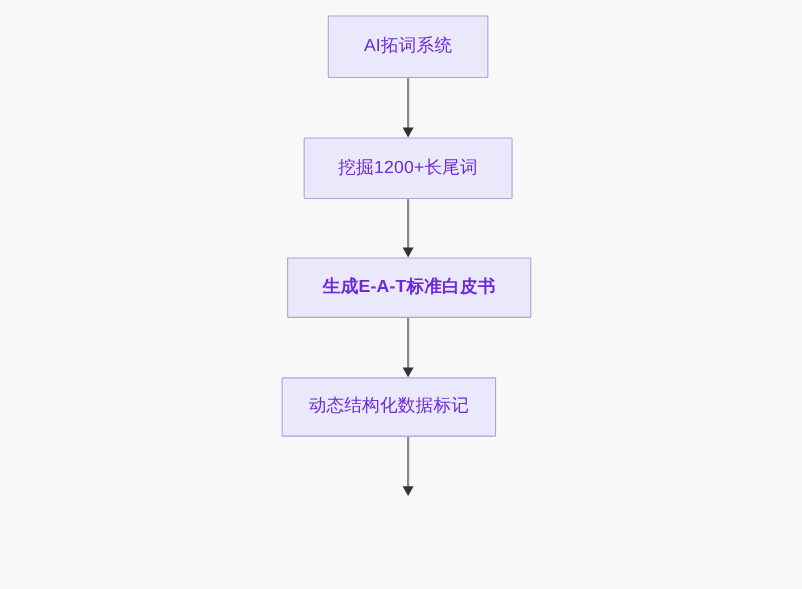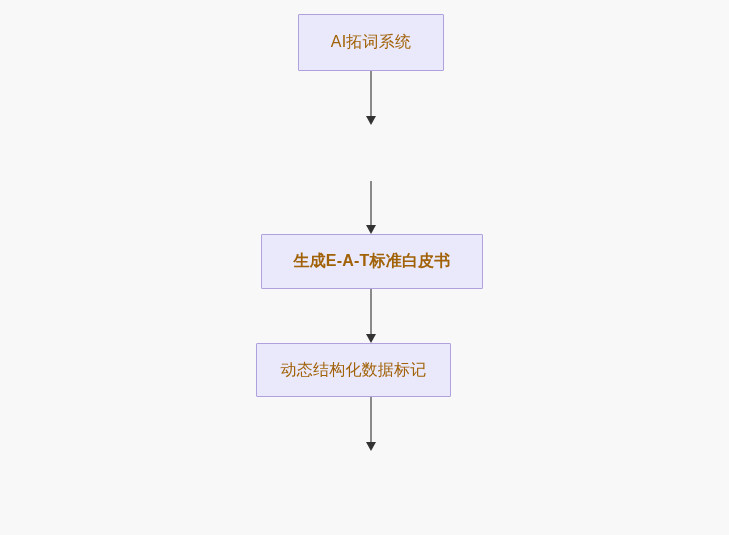--- a/index.html
+++ b/index.html
@@ -28,21 +28,21 @@
     border: 1.6px solid #b0a0dd;
     border-radius: 1px;
     display: flex;
     align-items: center;
     justify-content: center;
     text-align: center;
   }
   .node-label {
     font-size: 16px;
     line-height: 1.3;
-    color: #a16207;
+    color: #6d28d9;
     letter-spacing: 0.2px;
     white-space: nowrap;
   }
   .edge {
     position: absolute;
     pointer-events: none;
   }
   .edge-line {
     position: absolute;
     width: 2px;
@@ -92,20 +92,23 @@
   </div>
   <div class="edge" id="edge-3">
     <div class="edge-line" style="height:46px;"></div>
     <div class="edge-head" style="top:45px;"></div>
   </div>
 
   <div class="node" id="node-0">
     <span class="node-label">AI拓词系统</span>
   </div>
 
+  <div class="node" id="node-1">
+    <span class="node-label">挖掘1200+长尾词</span>
+  </div>
 
   <div class="node" id="node-2">
     <span class="node-label">生成E-A-T标准白皮书</span>
   </div>
 
   <div class="node" id="node-3">
     <span class="node-label">动态结构化数据标记</span>
   </div>
 
 

